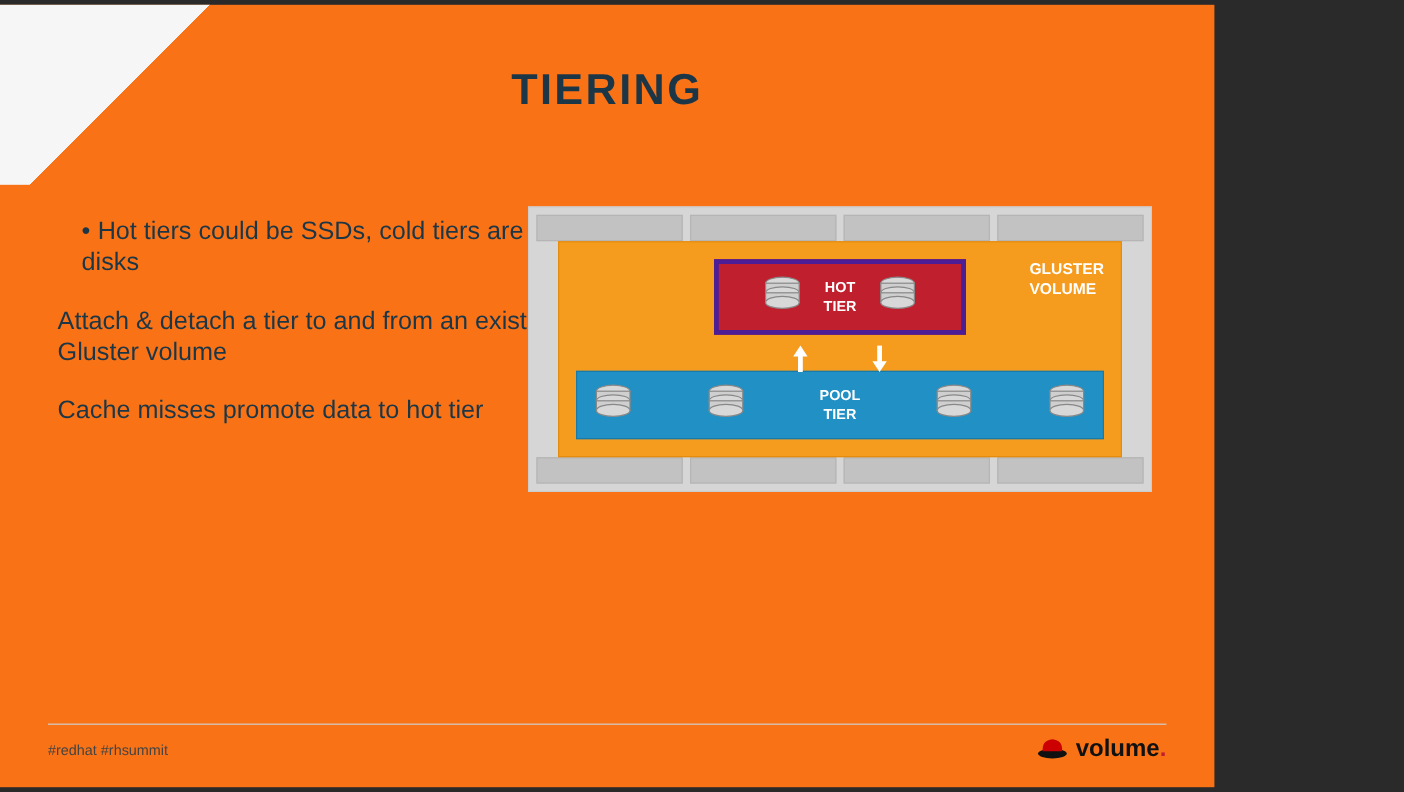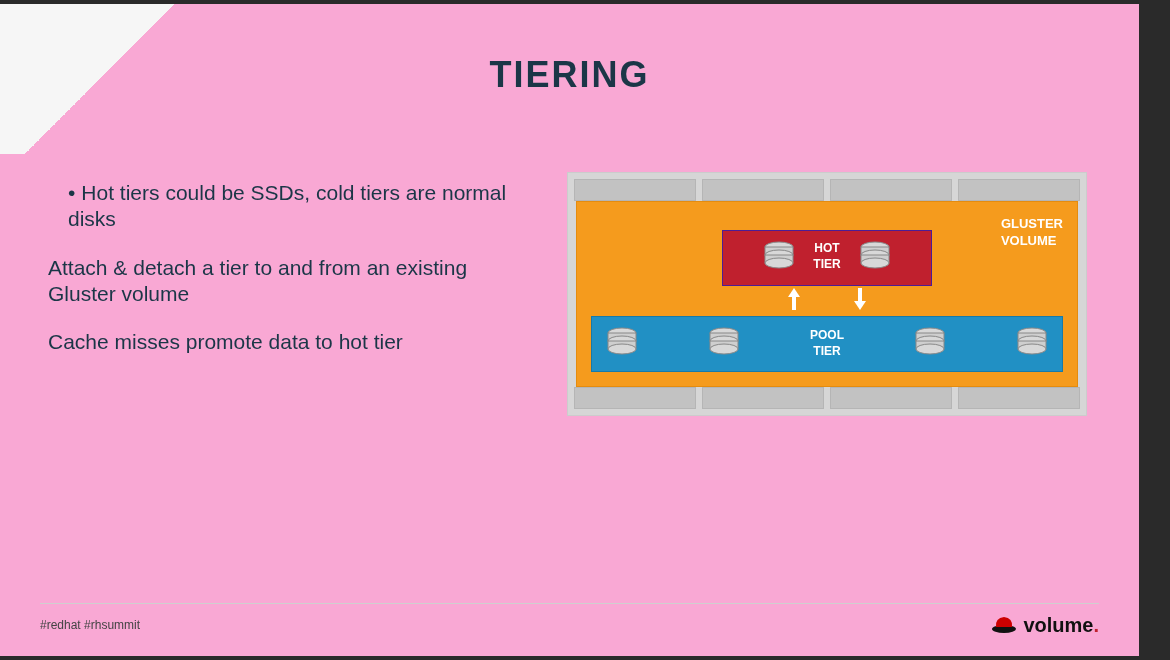--- a/index.html
+++ b/index.html
@@ -1,21 +1,21 @@
 <!DOCTYPE html>
 <html><head>
 <meta charset="utf-8">
 <style>
   * { box-sizing: border-box; margin: 0; padding: 0; }
   html, body { width: 1170px; height: 660px; background: #2a2a2a; font-family: "Helvetica Neue", Arial, sans-serif; overflow: hidden; }
   .slide {
     position: relative;
-    width: 1139px; height: 652px;
+    width: 1012px; height: 652px;
     margin-top: 4px;
-    background: #f9a8d4;
+    background: #f97316;
   }
   .slide::before {
     content: ""; position: absolute; left: 0; top: 0;
     width: 200px; height: 150px;
     background: linear-gradient(135deg, #f6f6f6 0%, #f6f6f6 50%, transparent 50%);
     pointer-events: none;
   }
   .title {
     position: absolute; top: 50px; left: 0; width: 100%;
     text-align: center;
@@ -39,36 +39,36 @@
     top: 168px; right: 52px;
     width: 520px;
     background: #d6d6d6;
     border: 1px solid #ccc;
     padding: 0;
   }
   .bricks-row { display: flex; gap: 6px; padding: 6px 6px 0 6px; }
   .bricks-row.bottom { padding: 0 6px 6px 6px; }
   .brick { flex: 1; height: 22px; background: #c2c2c2; border: 1px solid #b5b5b5; }
   .gluster-vol {
-    margin: 0 8px;
+    margin: 0 24px;
     background: #f59b1d;
     border: 1px solid #e58c0e;
-    padding: 28px 14px 14px 14px;
+    padding: 14px 14px 14px 14px;
     position: relative;
   }
   .vol-label {
     position: absolute; top: 14px; right: 14px;
     color: #fff; font-size: 13px; font-weight: 700;
     text-align: left; line-height: 1.3;
   }
   .hot-tier {
     width: 210px; margin: 0 auto 0 auto;
-    background: #c0202e; border: 1px solid #4c1d95;
+    background: #c0202e; border: 4px solid #4c1d95;
     padding: 10px 14px;
-    display: flex; justify-content: center; gap: 18px;
+    display: flex; align-items: center; justify-content: center; gap: 18px;
     color: #fff;
   }
   .cold-tier {
     margin-top: 30px;
     background: #2190c4; border: 1px solid #177aa9;
     padding: 10px 14px;
     display: flex; align-items: center; justify-content: space-between; gap: 14px;
     color: #fff;
   }
   .tier-label {

